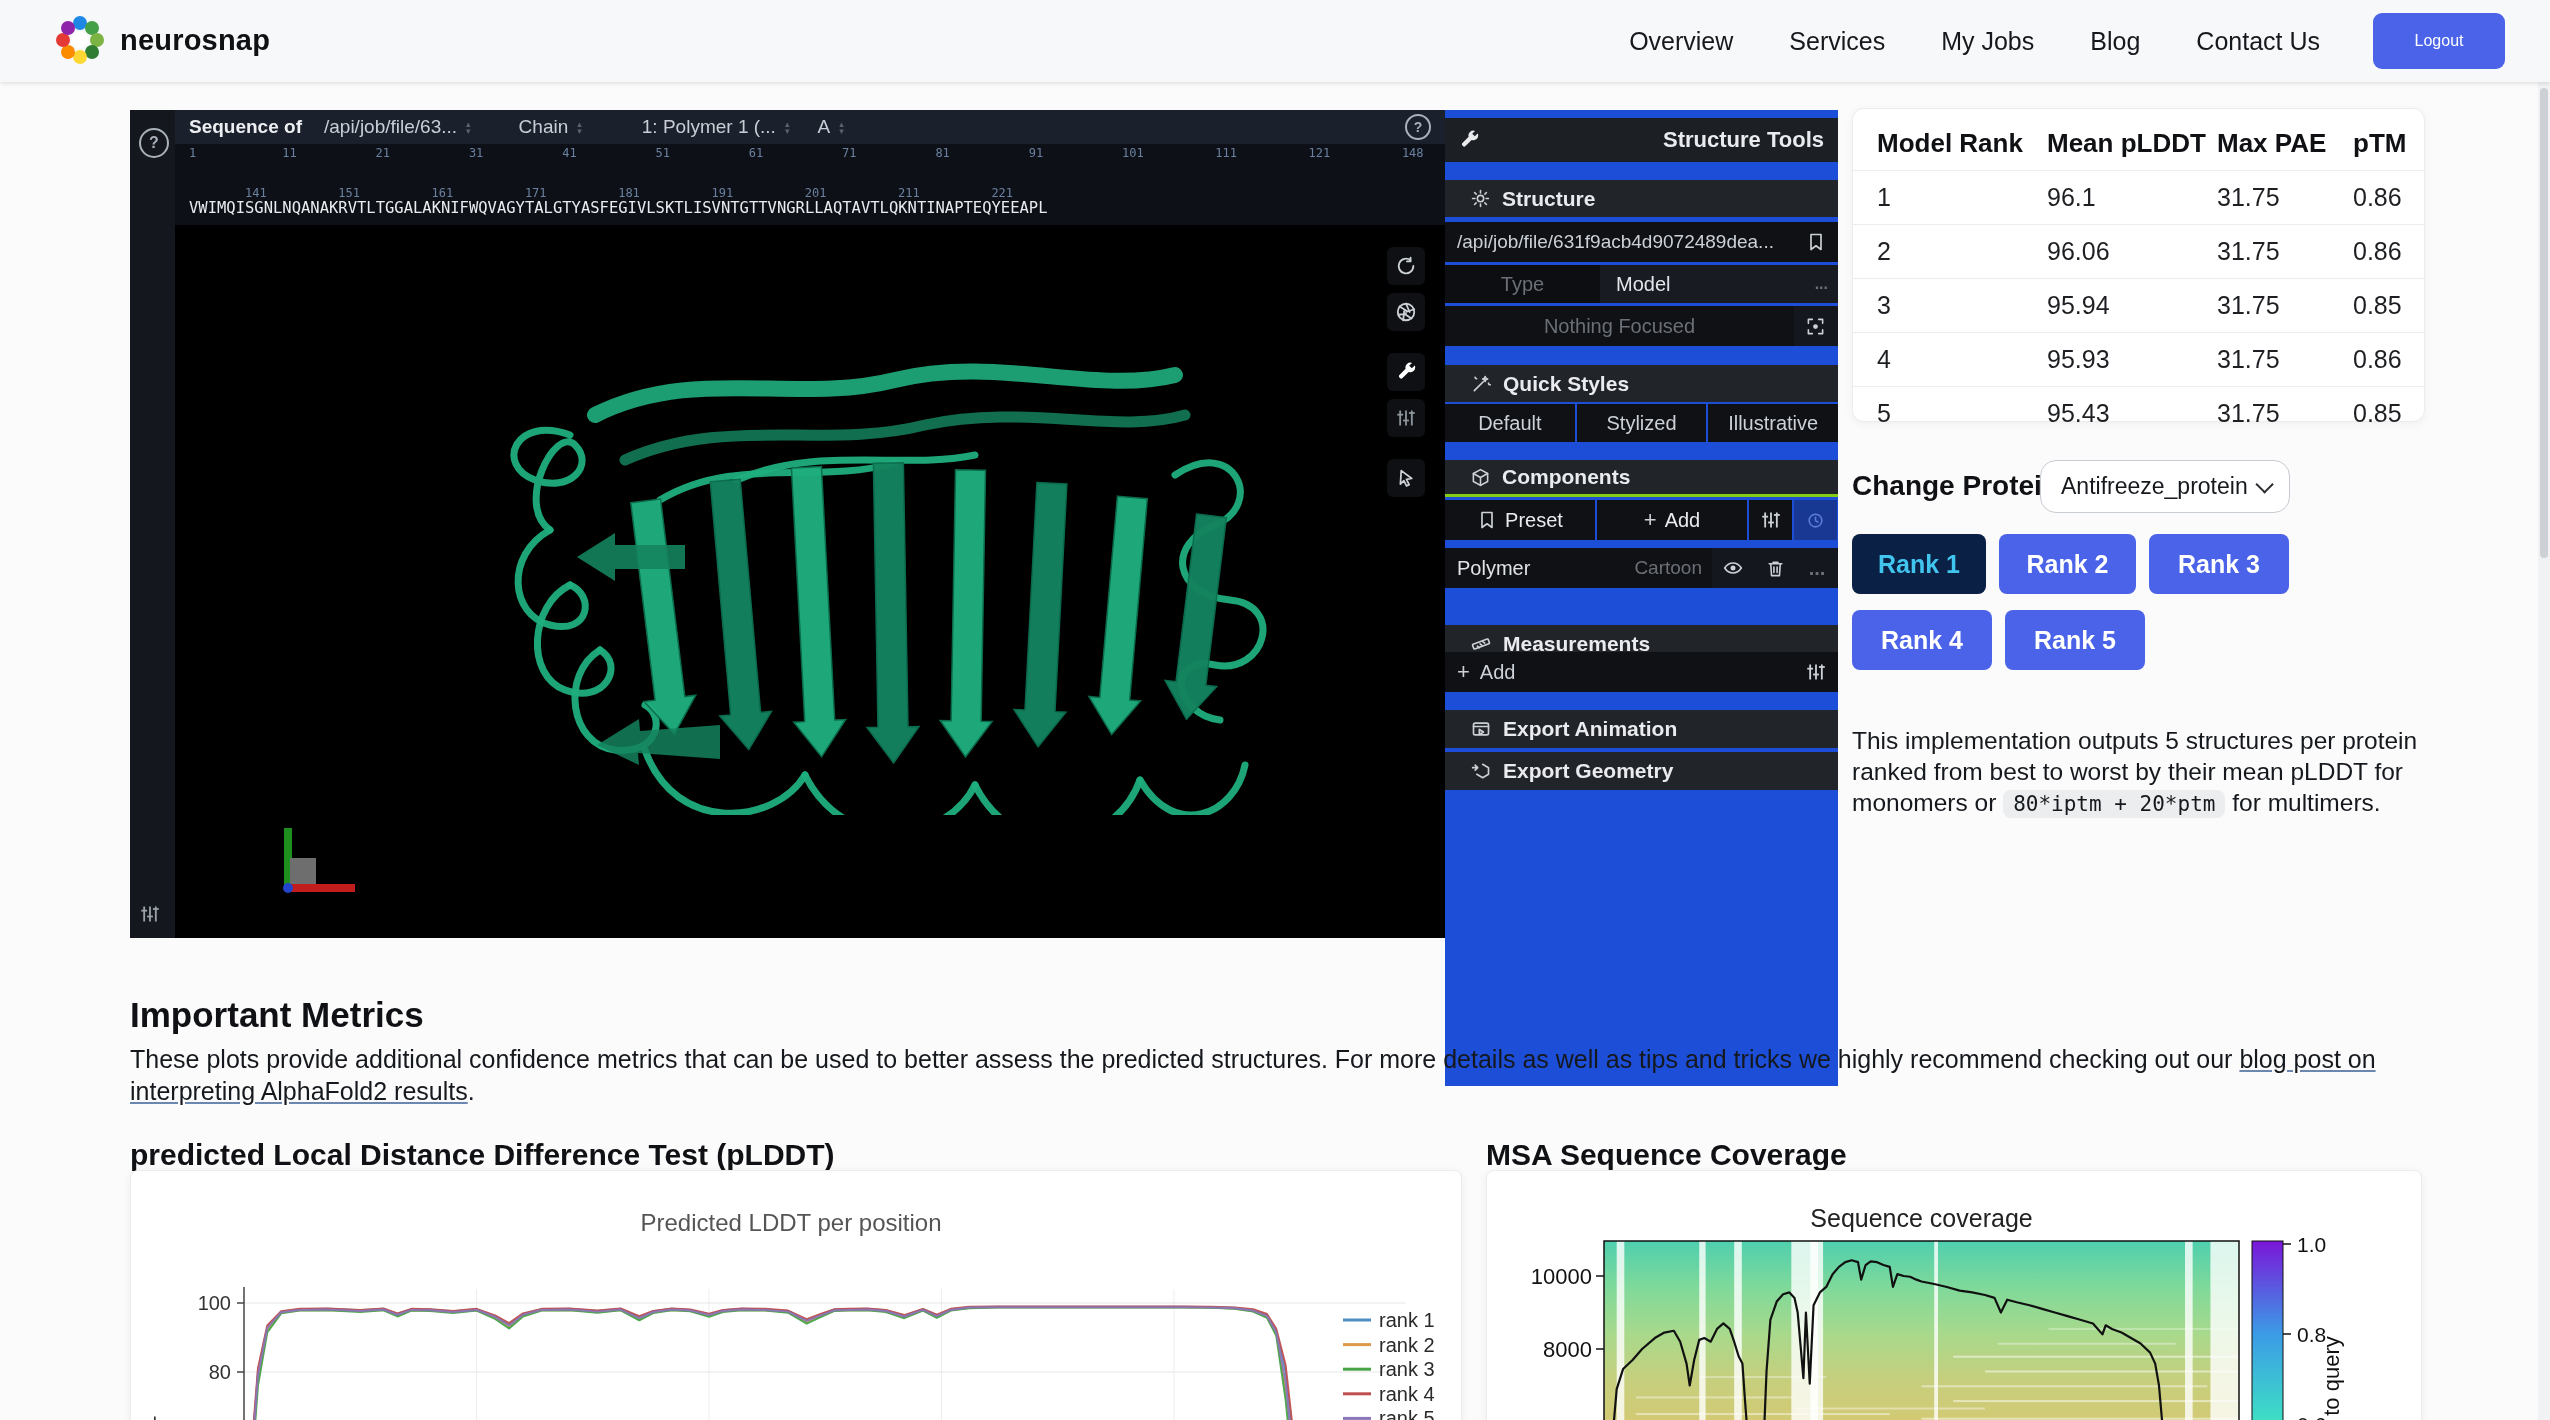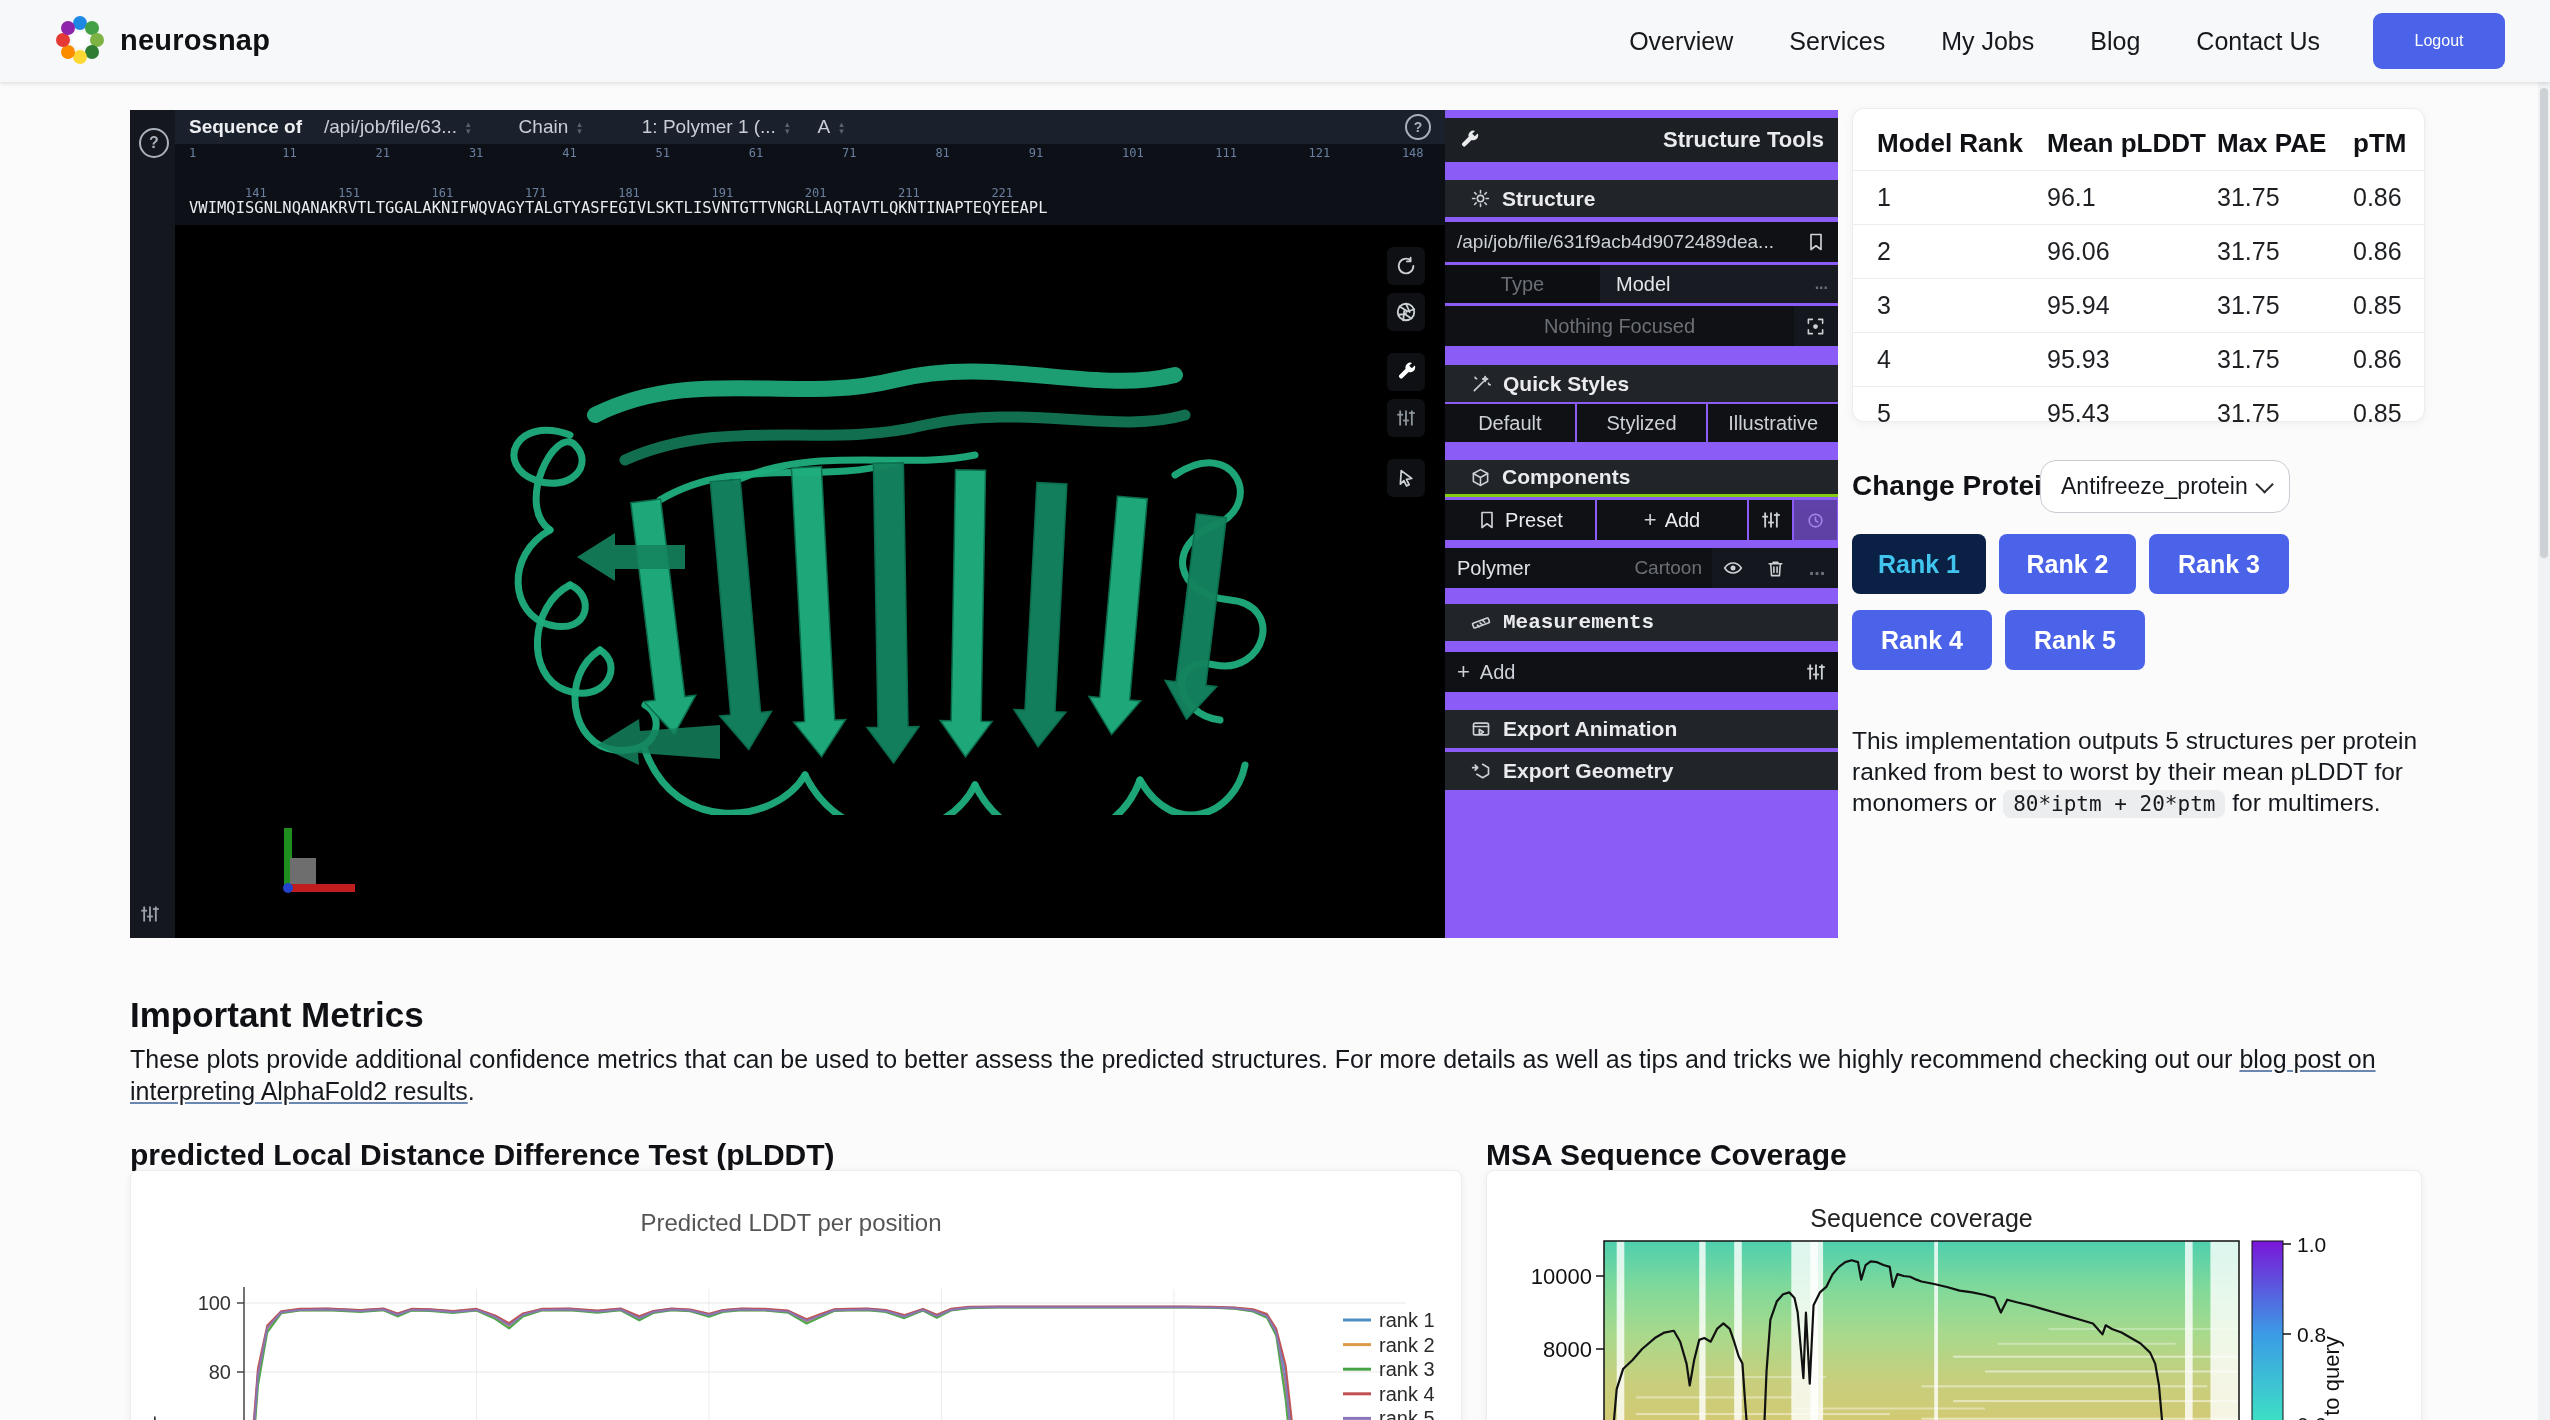--- a/index.html
+++ b/index.html
@@ -24,21 +24,21 @@
   .seq-body{position:absolute;left:14px;top:34px;right:0;bottom:0;font-family:"DejaVu Sans Mono",monospace;}
   .seq-line{position:relative;height:40px;}
   .seq-nums{position:absolute;left:0;top:2px;height:13px;width:100%;}
   .seq-nums span{position:absolute;font-size:12px;color:#6b80a0;}
   .seq-letters{position:absolute;left:0;top:15px;font-size:15.5px;color:#e8ecef;letter-spacing:0;white-space:pre;}
   .canvas3d{position:absolute;left:45px;top:115px;width:1270px;height:713px;background:#000;overflow:hidden;}
   .vstack{position:absolute;left:1212px;top:22px;display:flex;flex-direction:column;align-items:center;}
   .vbtn{width:38px;height:38px;border-radius:6px;background:#0e1013;display:flex;align-items:center;justify-content:center;margin-bottom:8px;cursor:pointer;}
   .vbtn.gap{margin-top:14px;}
   
-  .tools{position:absolute;left:1315px;top:0;width:393px;height:828px;background:#8b5cf6;color:#e9ebee;}
+  .tools{position:absolute;left:1315px;top:0;width:393px;height:976px;background:#1d4ed8;color:#e9ebee;}
   .trow{position:absolute;left:0;width:393px;display:flex;align-items:center;box-sizing:border-box;}
   .trow.titlebar{background:#1c1f24;padding:0 14px;}
   .trow.sect{background:#212429;padding:0 26px;font-weight:700;font-size:21px;gap:12px;}
   .trow.content{background:#0f1115;font-size:20px;color:#ccd1d7;}
   .t-title{margin-left:auto;font-weight:700;font-size:22px;}
   .cellbtn{height:100%;display:flex;align-items:center;justify-content:center;background:#0f1115;cursor:pointer;gap:8px;}
   .icon{display:inline-flex;align-items:center;justify-content:center;}
   .muted{color:#6b7077;}
   .blue-underline{border-bottom:3px solid #84cc16;}
   
@@ -351,21 +351,21 @@
             <svg width="19" height="19" viewBox="0 0 24 24" fill="none" stroke="#ccd1d6" stroke-width="2" stroke-linecap="round" stroke-linejoin="round">
               <path d="M4 6h16M9 6V4h6v2M6 6l1 15h10l1-15"></path>
               <line x1="10" y1="10" x2="10" y2="17"></line>
               <line x1="14" y1="10" x2="14" y2="17"></line>
             </svg>
           </div>
         <div class="cellbtn" style="width:42px;background:#14171d;">
           <span class="muted" style="font-weight:700;">...</span>
         </div>
       </div>
-      <div class="trow sect" style="top:494px;height:37px;font-family:Liberation Mono, monospace;">
+      <div class="trow sect" style="top:515px;height:37px;">
         <span class="icon" id="ic-ruler">
             <svg width="20" height="20" viewBox="0 0 24 24" fill="none" stroke="#ccd1d6" stroke-width="2" stroke-linecap="round" stroke-linejoin="round">
               <rect x="2" y="9" width="20" height="6" rx="1" transform="rotate(-20 12 12)"></rect>
               <path d="M7 13l1.5 2.5M11 11.5l1.5 2.5M15 10l1.5 2.5" transform="rotate(-20 12 12)"></path>
             </svg>
           </span>
         <span>Measurements</span>
       </div>
       <div class="trow content" style="top:542px;height:40px;padding:0 12px;gap:10px;">
         <span style="font-size:22px;color:#ccd1d7;">+</span>

